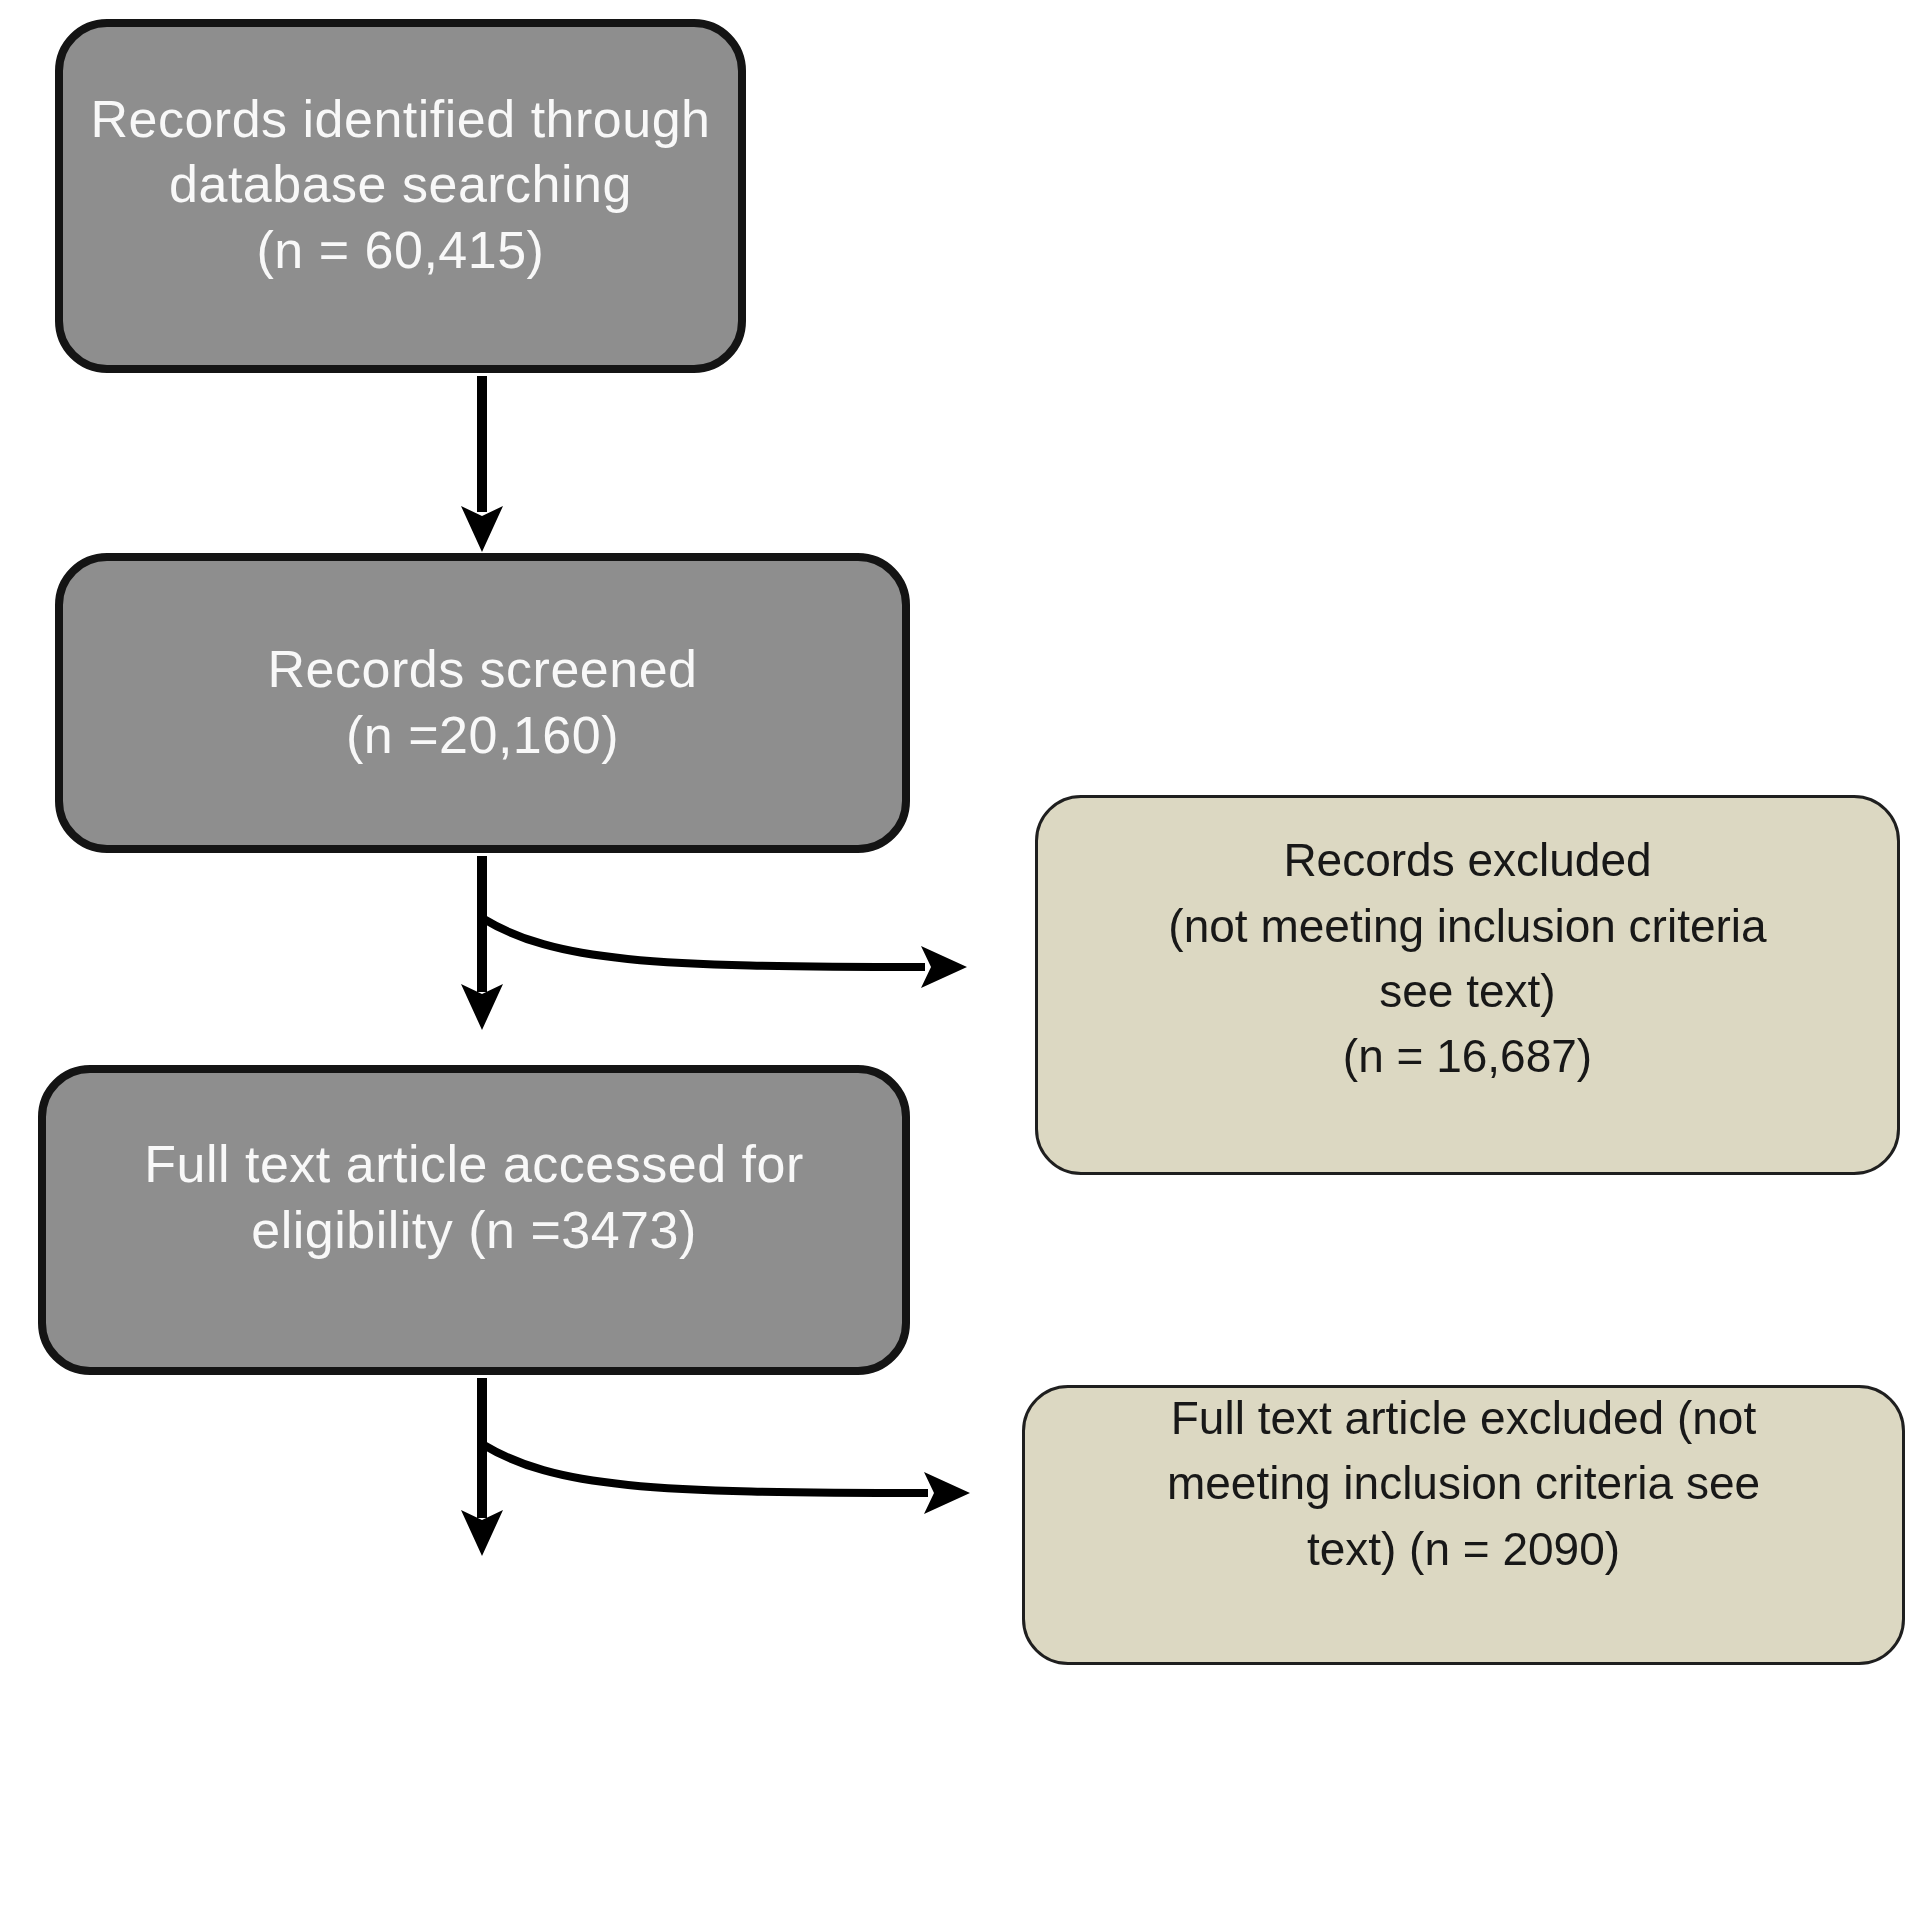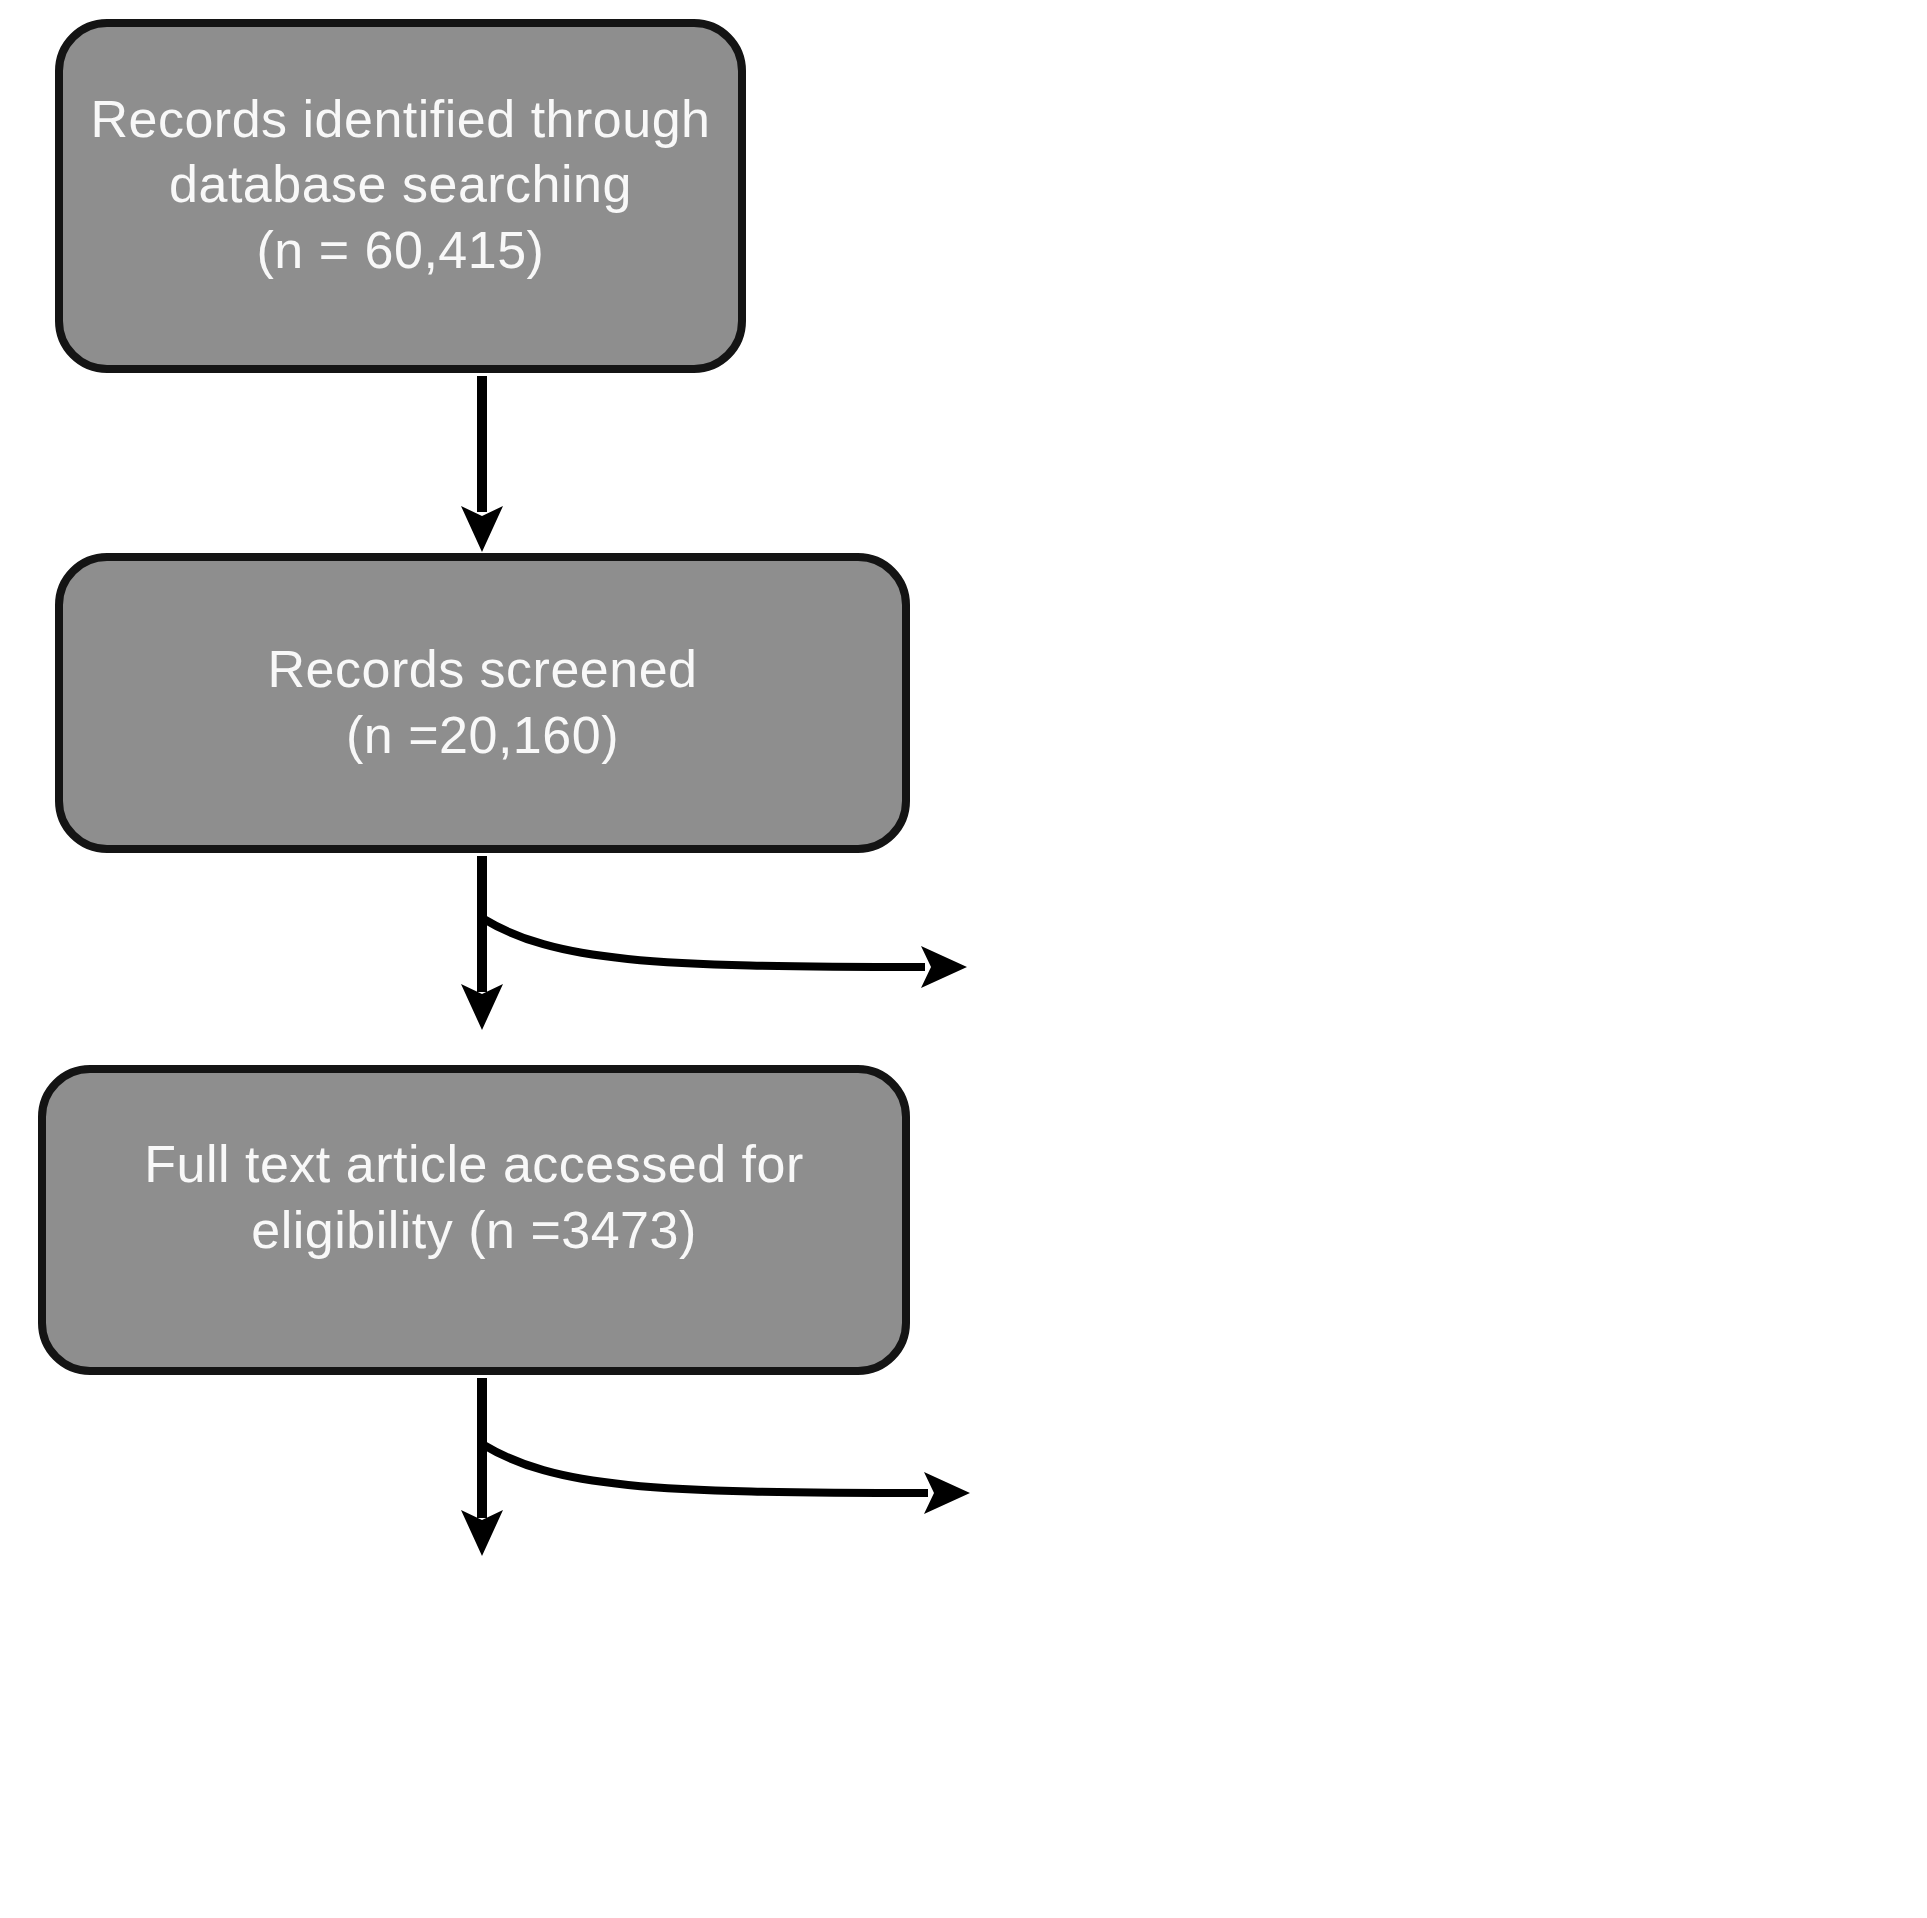--- a/index.html
+++ b/index.html
@@ -83,21 +83,32 @@
     <div class="label">Records identified through
 database searching
 (n = 60,415)</div>
   </div>
 
   <div class="node process" style="left:55px; top:553px; width:855px; height:300px; ">
     <div class="label">Records screened
 (n =20,160)</div>
   </div>
 
+  <div class="node exclusion" style="left:1035px; top:795px; width:865px; height:380px; padding-bottom:52px;">
+    <div class="label">Records excluded
+(not meeting inclusion criteria
+see text)
+(n = 16,687)</div>
+  </div>
 
   <div class="node process" style="left:38px; top:1065px; width:872px; height:310px; padding-bottom:45px;">
     <div class="label">Full text article accessed for
 eligibility (n =3473)</div>
   </div>
 
+  <div class="node exclusion" style="left:1022px; top:1385px; width:883px; height:280px; padding-bottom:82px;">
+    <div class="label">Full text article excluded (not
+meeting inclusion criteria see
+text) (n = 2090)</div>
+  </div>
 
 
 </div>
 
 </body></html>

